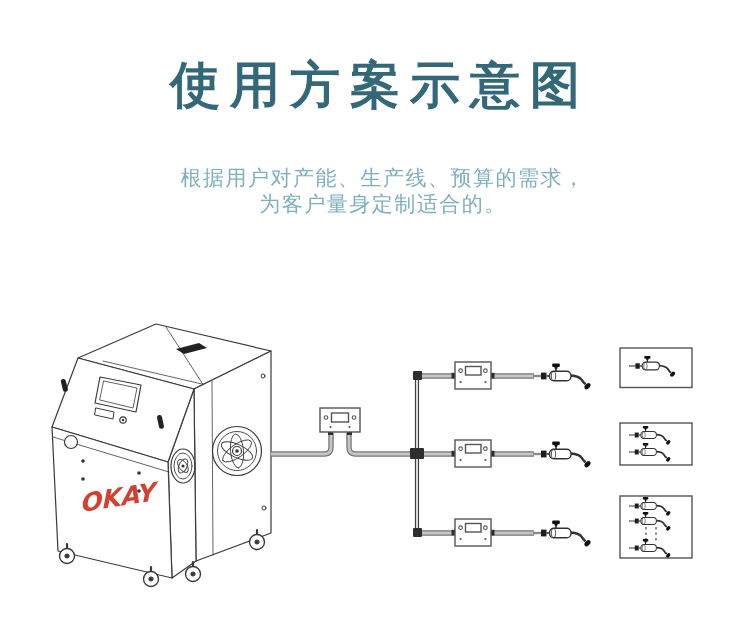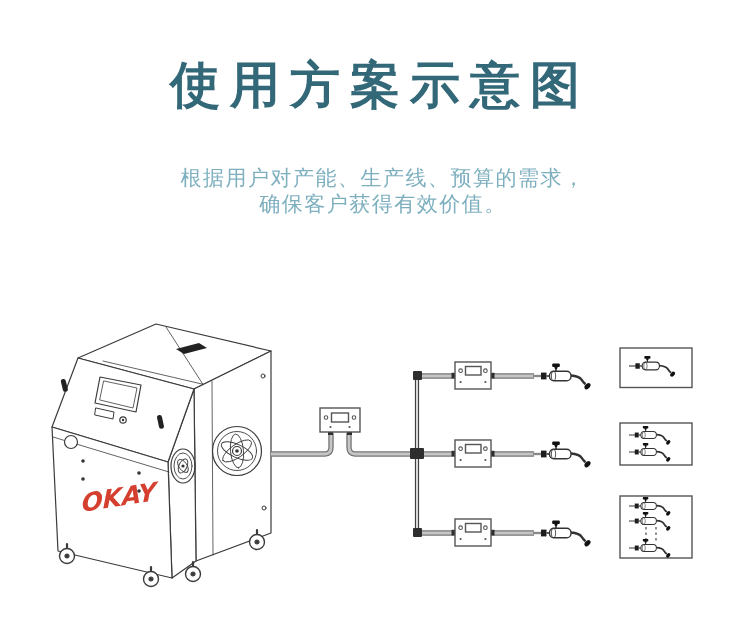--- a/index.html
+++ b/index.html
@@ -31,21 +31,21 @@
 </style>
 </head>
 <body>
 
 <div class="page">
 
   <h1 class="title">使用方案示意图</h1>
 
   <div class="intro">
     <div class="line">根据用户对产能、生产线、预算的需求，</div>
-    <div class="line">确保客户获得有效价值。</div>
+    <div class="line">为客户量身定制适合的。</div>
   </div>
 
   <svg class="diagram" viewBox="0 0 750 632" xmlns="http://www.w3.org/2000/svg">
 
     <defs>
 
       <g id="caster">
         <path d="M0,-7 V-1" stroke="#3b3b3b" stroke-width="2.2" fill="none"></path>
         <circle cx="0" cy="5" r="7.5" fill="#fff" stroke="#3b3b3b" stroke-width="1.4"></circle>
         <circle cx="0" cy="5" r="2" fill="#3b3b3b"></circle>

